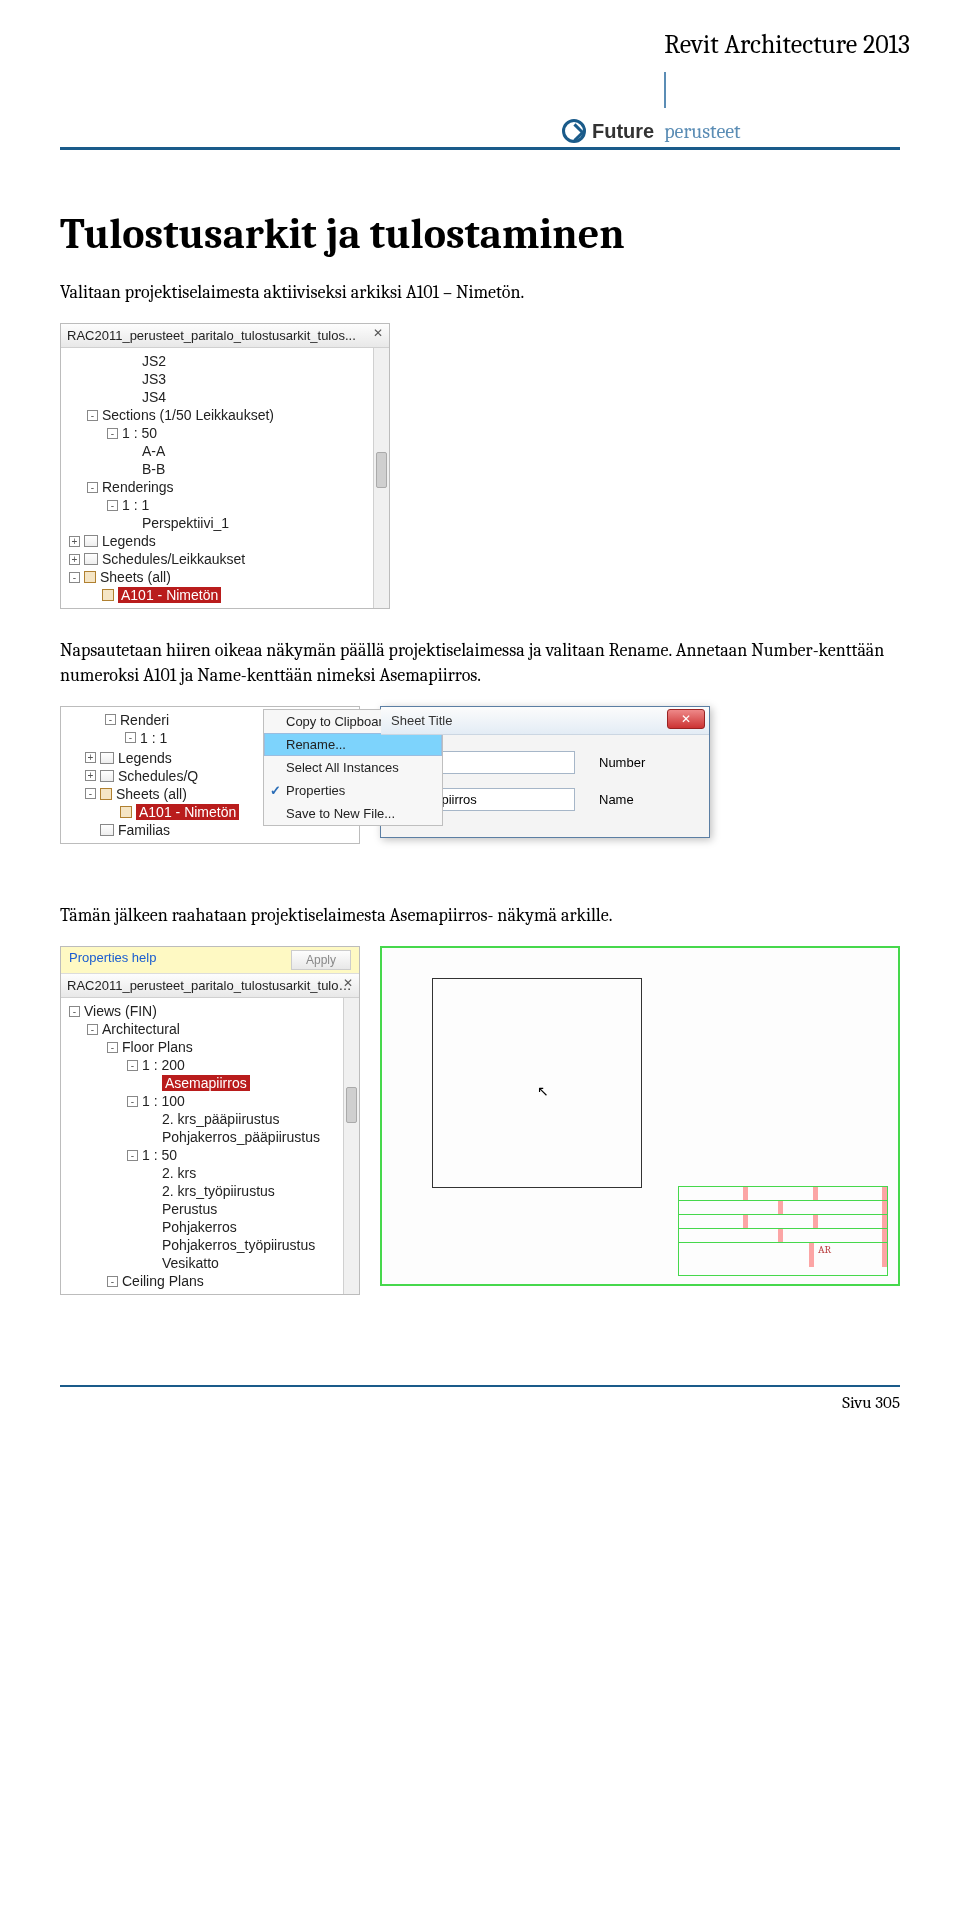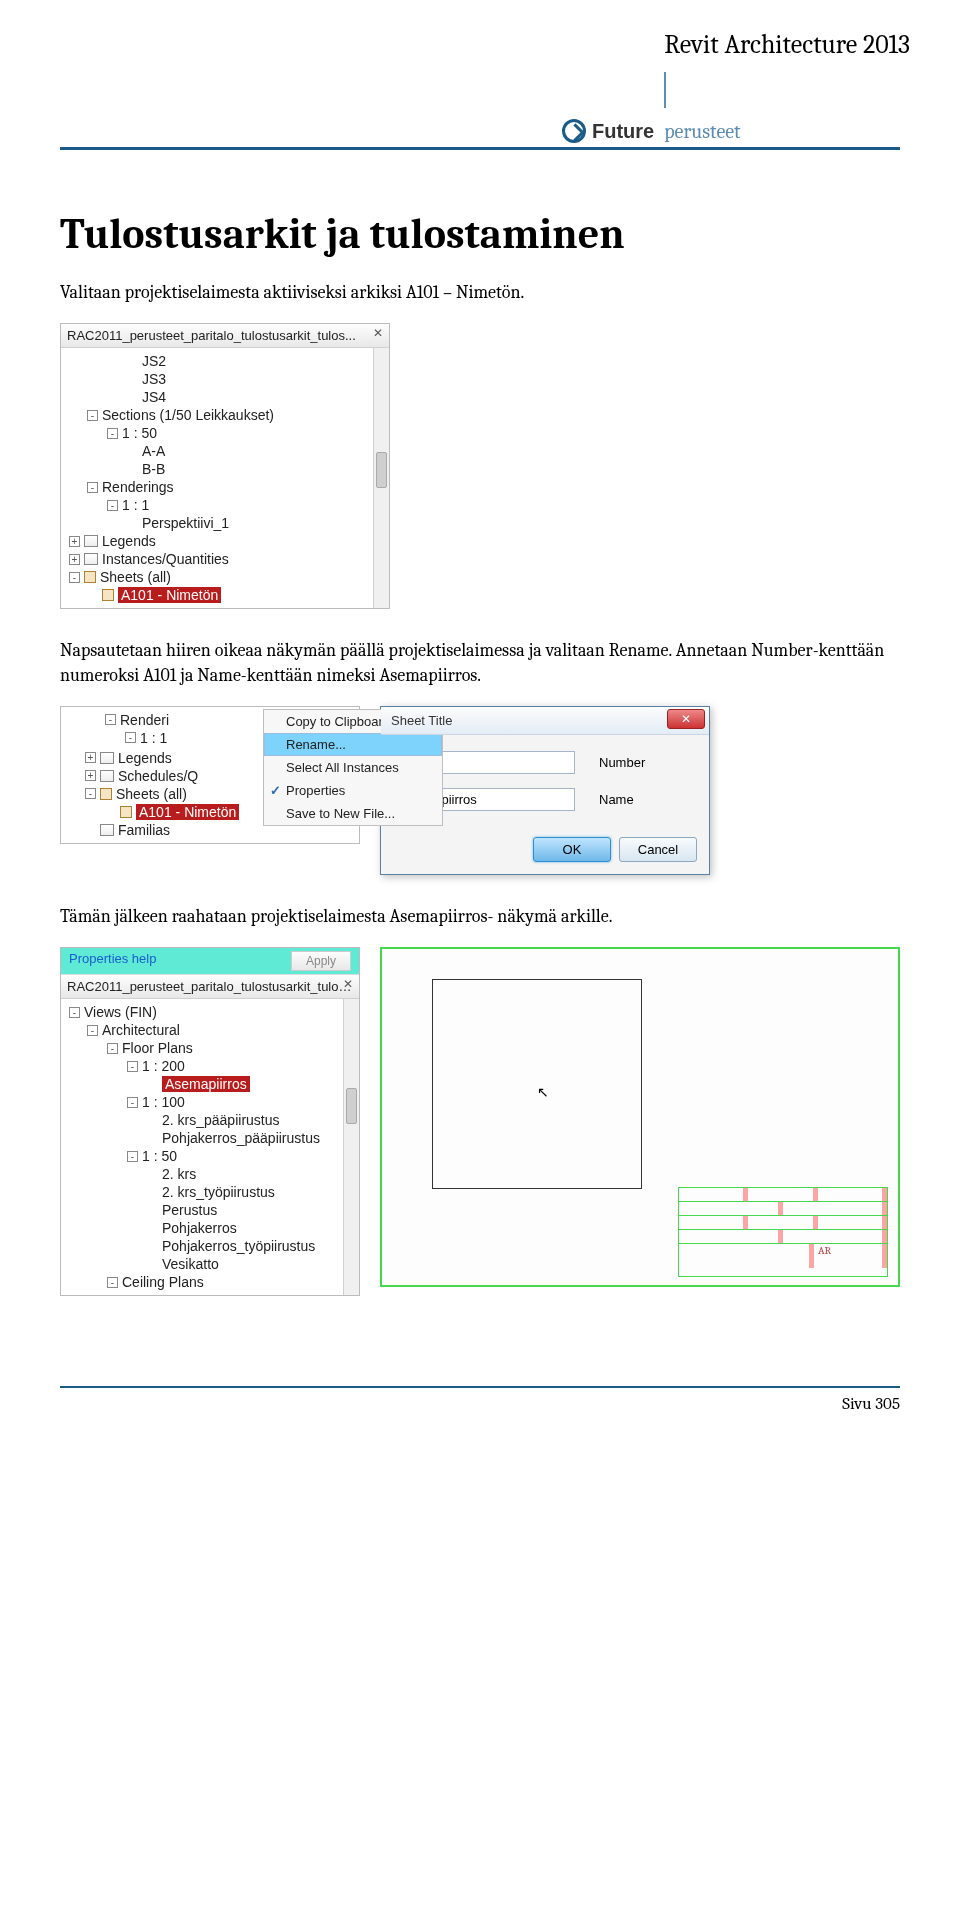--- a/index.html
+++ b/index.html
@@ -232,21 +232,21 @@
     box-shadow: 0 0 3px #6fb8e8;
   }
   
   
   .shot4 { width: 300px; border: 1px solid #bcbcbc; }
   .prop-row {
     display: flex; justify-content: space-between;
     padding: 3px 8px;
     font-size: 13px;
     border-bottom: 1px solid #dcdcdc;
-    background: #5eead4;
+    background: #fef9c3;
   }
   .apply-btn {
     border: 1px solid #ccc;
     background: linear-gradient(#fdfdfd,#e8e8e8);
     padding: 2px 14px;
     font-size: 12px;
     color: #888;
   }
   .link { color: #1a5dd0; }
   
@@ -358,21 +358,21 @@
         <span class="">Perspektiivi_1</span>
       </div>
       <div class="tree-row ind0">
         <span class="exp">+</span>
         <span class="icon-sq"></span>
         <span class="">Legends</span>
       </div>
       <div class="tree-row ind0">
         <span class="exp">+</span>
         <span class="icon-sq"></span>
-        <span class="">Instances/Quantities</span>
+        <span class="">Schedules/Leikkaukset</span>
       </div>
       <div class="tree-row ind0">
         <span class="exp">-</span>
         <span class="icon-sheet"></span>
         <span class="">Sheets (all)</span>
       </div>
       <div class="tree-row ind1">
         <span class="exp-none"></span>
         <span class="icon-sheet"></span>
         <span class="selected">A101 - Nimetön</span>
@@ -441,24 +441,20 @@
     <div class="dlg-body">
       <div class="field-row">
         <input type="text" value="A101" style="">
         <span class="lbl">Number</span>
       </div>
       <div class="field-row">
         <input type="text" value="Asemapiirros" style="">
         <span class="lbl">Name</span>
       </div>
     </div>
-    <div class="dlg-btns">
-      <div class="btn primary">OK</div>
-      <div class="btn">Cancel</div>
-    </div>
   </div>
 </div>
 
 <p class="body-text">Tämän jälkeen raahataan projektiselaimesta Asemapiirros- näkymä arkille.</p>
 
 <div class="row">
   <div class="shot shot4">
     <div class="prop-row">
       <span class="link">Properties help</span>
       <span class="apply-btn">Apply</span>

